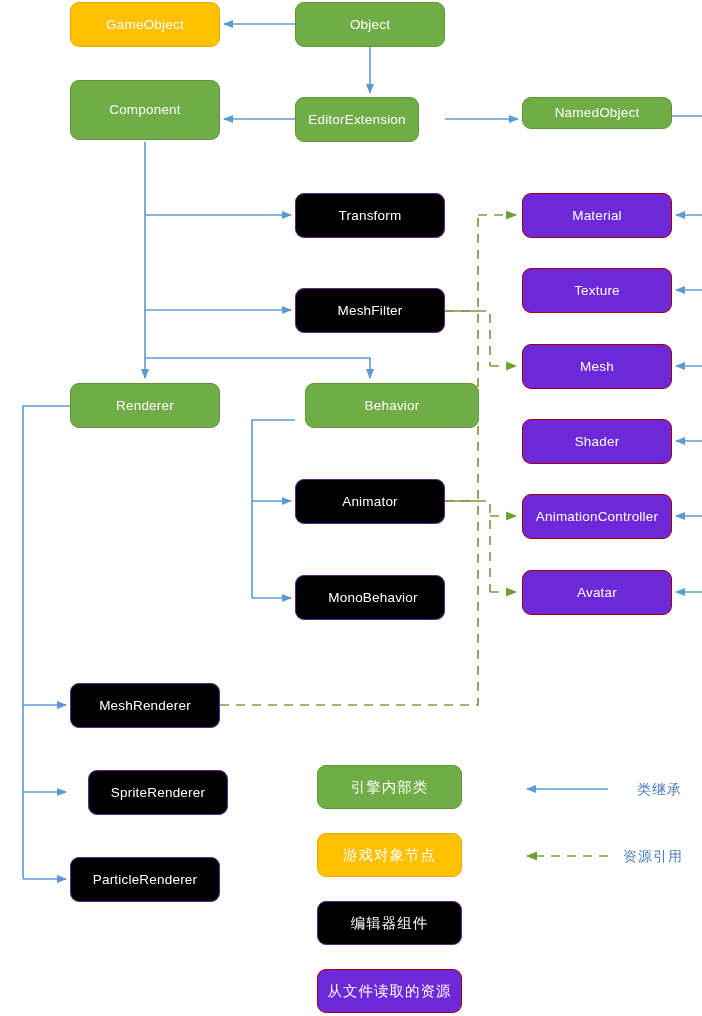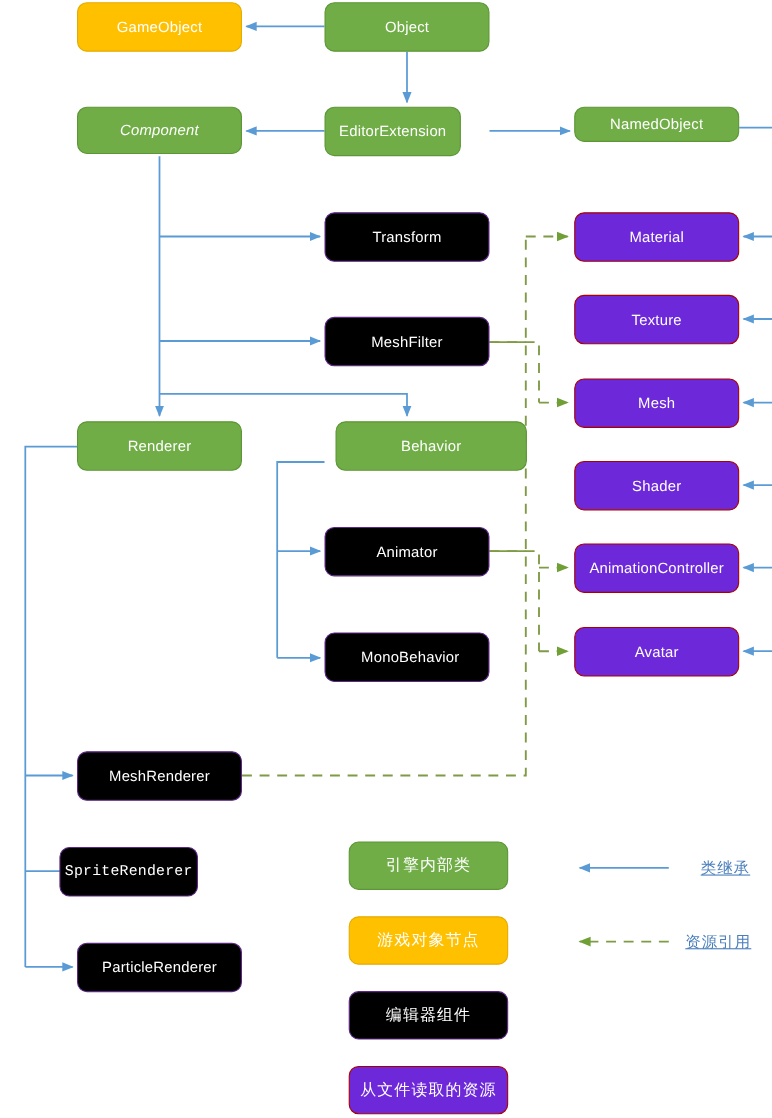--- a/index.html
+++ b/index.html
@@ -41,21 +41,20 @@
   .node.purple{ background:#000000; border:1px solid #5f2888; }
   .node.red{   background:#6d28d9; border:1px solid #a80000; }
   .node.cjk{ font-size:14.5px; letter-spacing:1px; }
   .legend-label{
     position:absolute;
     color:#4a7ebb;
     font-size:14px;
     letter-spacing:1px;
     white-space:nowrap;
     z-index:3;
-    text-decoration:underline;
   }
 </style>
 </head>
 <body>
 
 <div id="stage">
 
   <svg id="edges" viewBox="0 0 702 1016" width="702" height="1016" xmlns="http://www.w3.org/2000/svg">
     <defs>
       <marker id="arrB" viewBox="0 0 10 10" refX="9" refY="5" markerWidth="6.5" markerHeight="6.5" orient="auto-start-reverse">
@@ -122,37 +121,37 @@
 
     <g>
       <path d="M588,789 L507,789" stroke="#5b9bd5" stroke-width="1.6" fill="none" marker-end="url(#arrB)"></path>
       <path d="M588,856 L507,856" stroke="#7f9b45" stroke-width="1.7" fill="none" stroke-dasharray="9 7" marker-end="url(#arrG)"></path>
     </g>
   </svg>
 
   <div id="nodes">
       <div class="node yellow" style="left: 50px; top: 2px; width: 150px; height: 45px;">GameObject</div>
       <div class="node green" style="left: 275px; top: 2px; width: 150px; height: 45px;">Object</div>
-      <div class="node green" style="left: 50px; top: 97px; width: 150px; height: 43px; font-style: italic;">Component</div>
+      <div class="node green" style="left: 50px; top: 80px; width: 150px; height: 60px;">Component</div>
       <div class="node green" style="left: 275px; top: 97px; width: 124px; height: 45px;">EditorExtension</div>
       <div class="node green" style="left: 502px; top: 97px; width: 150px; height: 32px; text-align: center;">NamedObject</div>
       <div class="node purple" style="left: 275px; top: 193px; width: 150px; height: 45px;">Transform</div>
       <div class="node red" style="left: 502px; top: 193px; width: 150px; height: 45px;">Material</div>
       <div class="node red" style="left: 502px; top: 268px; width: 150px; height: 45px;">Texture</div>
       <div class="node purple" style="left: 275px; top: 288px; width: 150px; height: 45px;">MeshFilter</div>
       <div class="node red" style="left: 502px; top: 344px; width: 150px; height: 45px;">Mesh</div>
       <div class="node green" style="left: 50px; top: 383px; width: 150px; height: 45px;">Renderer</div>
       <div class="node green" style="left: 285px; top: 383px; width: 174px; height: 45px; text-align: right;">Behavior</div>
       <div class="node red" style="left: 502px; top: 419px; width: 150px; height: 45px;">Shader</div>
       <div class="node purple" style="left: 275px; top: 479px; width: 150px; height: 45px;">Animator</div>
       <div class="node red" style="left: 502px; top: 494px; width: 150px; height: 45px;">AnimationController</div>
       <div class="node purple" style="left: 275px; top: 575px; width: 150px; height: 45px; padding-left: 12px;">MonoBehavior</div>
       <div class="node red" style="left: 502px; top: 570px; width: 150px; height: 45px;">Avatar</div>
       <div class="node purple" style="left: 50px; top: 683px; width: 150px; height: 45px;">MeshRenderer</div>
-      <div class="node purple" style="left: 34px; top: 770px; width: 126px; height: 45px; font-family: Liberation Mono, monospace;">SpriteRenderer</div>
+      <div class="node purple" style="left: 68px; top: 770px; width: 140px; height: 45px;">SpriteRenderer</div>
       <div class="node purple" style="left: 50px; top: 857px; width: 150px; height: 45px;">ParticleRenderer</div>
     </div>
   <div id="legend-nodes">
       <div class="node green cjk" style="left: 297px; top: 765px; width: 145px; height: 44px;">引擎内部类</div>
       <div class="node yellow cjk" style="left: 297px; top: 833px; width: 145px; height: 44px;">游戏对象节点</div>
       <div class="node purple cjk" style="left: 297px; top: 901px; width: 145px; height: 44px;">编辑器组件</div>
       <div class="node red cjk" style="left: 297px; top: 969px; width: 145px; height: 44px;">从文件读取的资源</div>
     </div>
   <div id="legend-labels">
       <div class="legend-label" style="left: 617px; top: 781px;">类继承</div>

